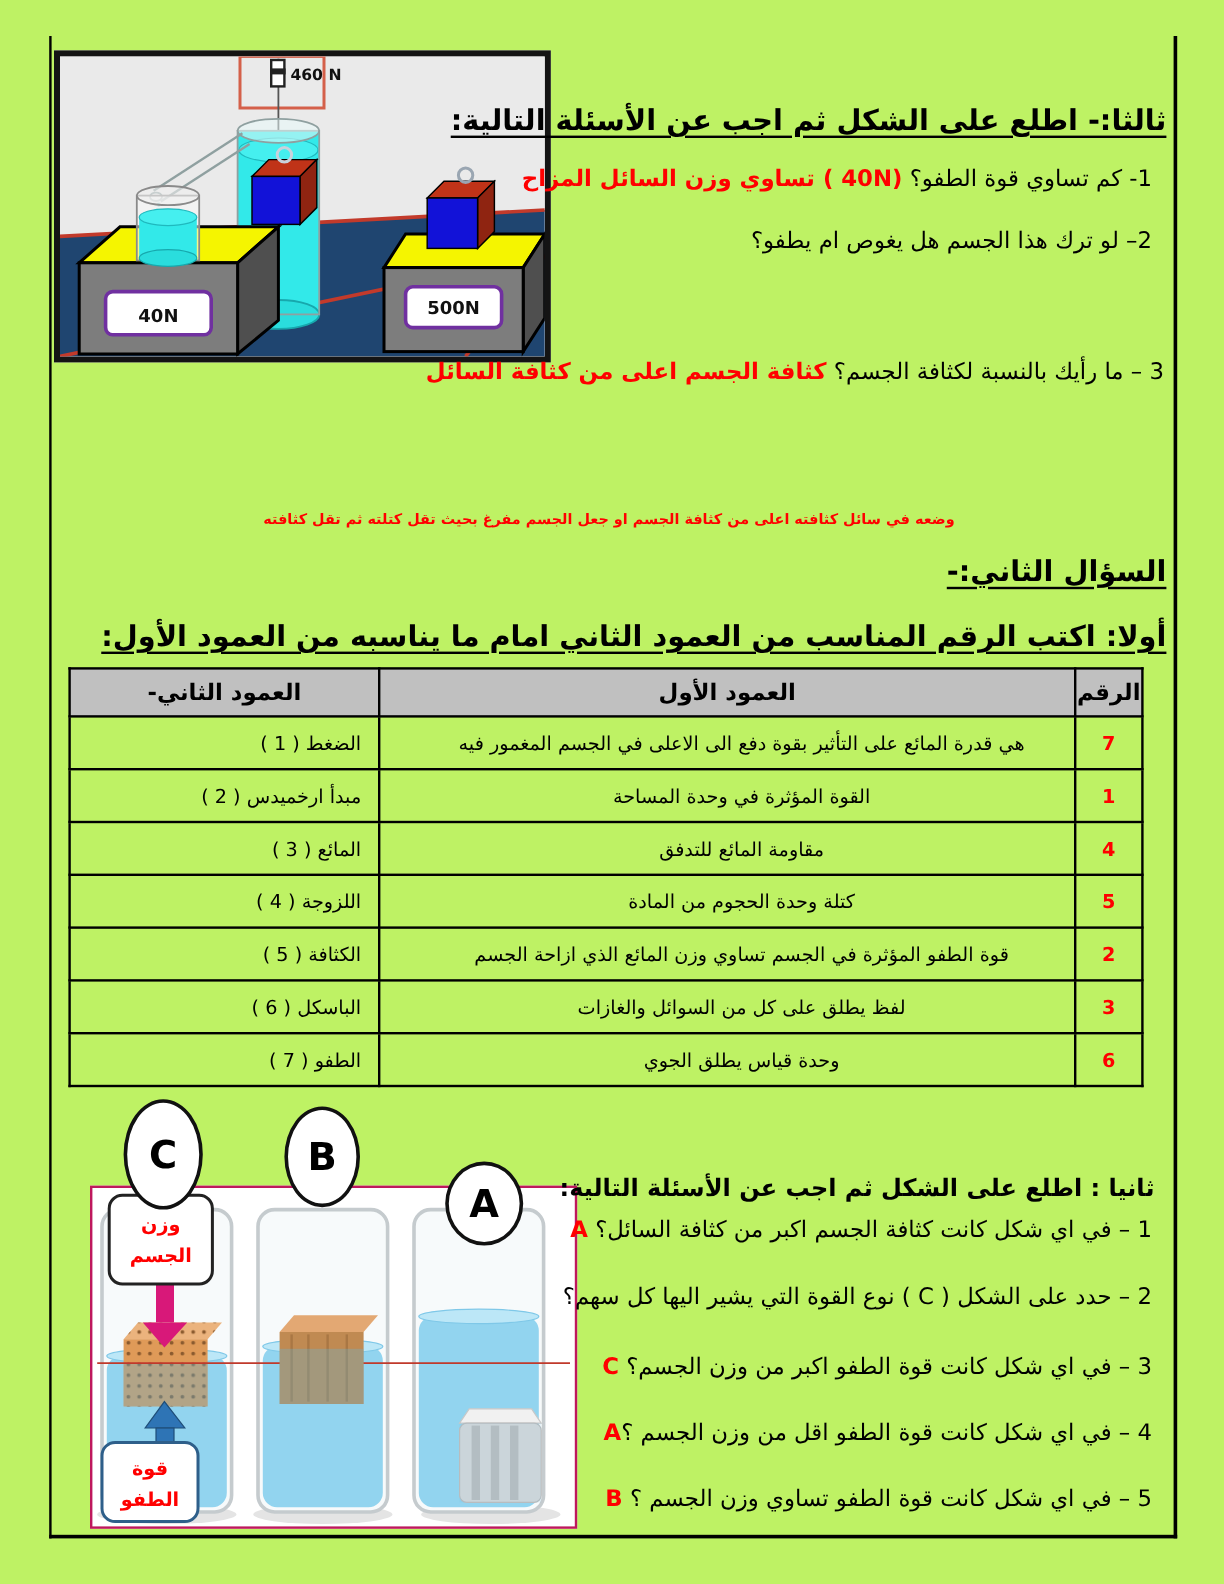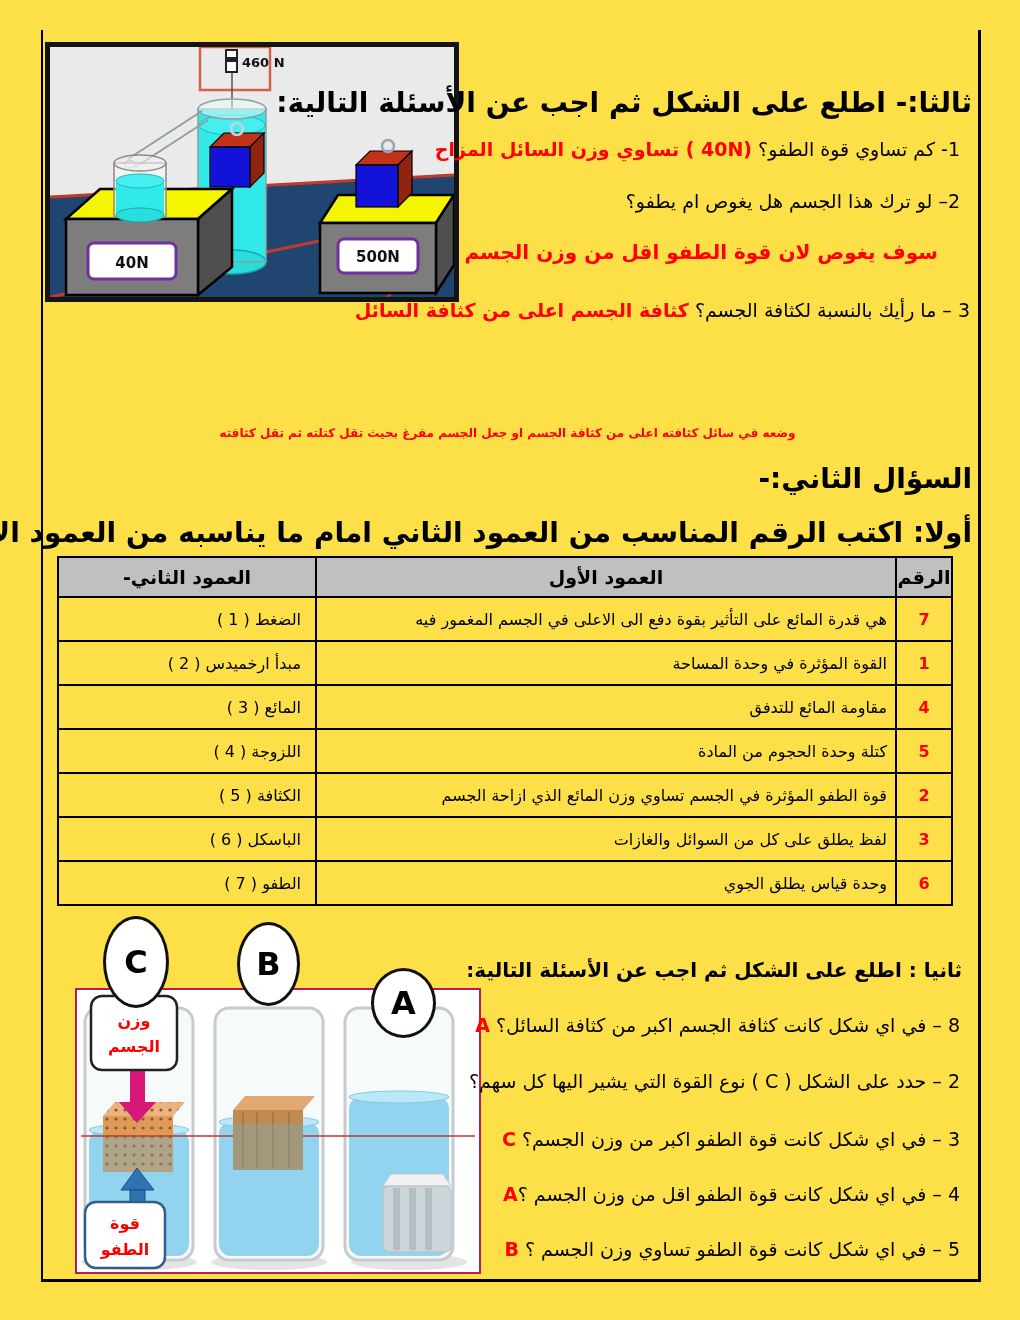--- a/index.html
+++ b/index.html
@@ -1,28 +1,28 @@
 <!DOCTYPE html>
 <html><head>
 <meta charset="utf-8">
 <style>
   * { margin:0; padding:0; box-sizing:border-box; }
   body { background:#fff; }
   .page {
-    position:relative; width:1020px; height:1320px; background:#fde047;
+    position:relative; width:1020px; height:1320px; background:#bef264;
     font-family:"DejaVu Sans", sans-serif; overflow:hidden; color:#000;
   }
   .vline { position:absolute; width:2px; background:#000; top:30px; height:1252px; }
   .vline.left { left:41px; }
   .vline.right { left:978px; width:3px; }
   .hline-bottom { position:absolute; left:41px; top:1279px; width:940px; height:3px; background:#000; }
 
   .txt { position:absolute; direction:rtl; white-space:nowrap; font-size:19px; }
-  .heading { font-weight:bold; font-size:28px; text-underline-offset:5px; }
-  .bold { font-weight:bold; }
+  .heading { font-weight:bold; font-size:24px; text-decoration:underline; text-underline-offset:5px; }
+  .bold { font-weight:bold;margin-top:20px; }
   .red { color:#FF0000; font-weight:bold; }
 
   
   .fig1 { position:absolute; left:45px; top:42px; width:414px; height:260px;
           border:5px solid #141414; background:#EAEAEA; }
   
   .fig2 { position:absolute; left:75px; top:988px; width:406px; height:286px;
           border:2px solid #be185d; background:#fff; }
   .oval { position:absolute; background:#fff; border:3px solid #111; border-radius:50%;
           display:flex; align-items:center; justify-content:center;
@@ -31,21 +31,21 @@
   .oval-b { left:237px; top:922px; width:63px; height:84px; }
   .oval-a { left:371px; top:968px; width:65px; height:70px; }
 
   
   table.match { position:absolute; left:57px; top:556px; width:894px;
                 border-collapse:collapse; direction:rtl; table-layout:fixed; }
   table.match th, table.match td { border:2px solid #000; }
   table.match th { background:#C0C0C0; font-weight:bold; font-size:19px; height:40px; text-align:center; }
   table.match td { height:44px; font-size:16px; vertical-align:middle; }
   td.num { text-align:center; color:#FF0000; font-weight:bold; font-size:18px; }
-  td.c1 { text-align:right; padding-right:8px;padding-left:32px; }
+  td.c1 { text-align:center; padding-right:8px;padding-left:32px; }
   td.c2 { text-align:right; padding-right:14px; }
   .col-num { width:56px; } .col-1 { width:580px; } .col-2 { width:258px; }
 
   .center-red { position:absolute; left:55px; width:905px; text-align:center; }
   svg text { font-family:"DejaVu Sans", sans-serif; }
 </style>
 </head>
 <body>
 
 <div class="page">
@@ -134,21 +134,20 @@
   </div>
 
   <div class="txt heading" style="top:86px; right:48px;">ثالثا:- اطلع على الشكل  ثم اجب عن الأسئلة التالية:</div>
 
   <div class="txt" style="top:138px; right:60px;">
     <span>1- كم تساوي قوة الطفو؟ </span><span class="red" dir="ltr">( 40N)</span><span class="red"> تساوي وزن السائل المزاح</span>
   </div>
 
   <div class="txt" style="top:190px; right:60px;">2– لو ترك هذا الجسم هل يغوص ام يطفو؟</div>
 
-  <div class="txt red" style="top:240px; right:82px; font-size:20px;">سوف يغوص لان قوة الطفو اقل من وزن الجسم</div>
 
   <div class="txt" style="top:299px; right:50px;">
     <span>3 – ما رأيك بالنسبة لكثافة الجسم؟ </span><span class="red">كثافة الجسم اعلى من كثافة السائل</span>
   </div>
 
 
   <div class="center-red red txt" style="top:426px; font-size:12px; direction:rtl;">وضعه في سائل كثافته اعلى من كثافة الجسم او جعل الجسم مفرغ بحيث تقل كتلته ثم تقل كثافته</div>
 
   <div class="txt heading" style="top:462px; right:48px;">السؤال الثاني:-</div>
 
@@ -285,21 +284,21 @@
     </svg>
   </div>
 
   <div class="oval oval-c">C</div>
   <div class="oval oval-b">B</div>
   <div class="oval oval-a">A</div>
 
   <div class="txt bold" style="top:958px; right:58px; font-size:20px;">ثانيا : اطلع على الشكل  ثم اجب عن الأسئلة التالية:</div>
 
   <div class="txt" style="top:1014px; right:60px;">
-    <span>8 – في اي شكل كانت كثافة الجسم اكبر من كثافة السائل؟ </span><span dir="ltr"></span><span></span><span class="red">A</span>
+    <span>1 – في اي شكل كانت كثافة الجسم اكبر من كثافة السائل؟ </span><span dir="ltr"></span><span></span><span class="red">A</span>
   </div>
   <div class="txt" style="top:1070px; right:60px;">
     <span>2 – حدد على الشكل </span><span dir="ltr">( C )</span><span> نوع القوة التي يشير اليها كل سهم؟</span><span class="red"></span>
   </div>
   <div class="txt" style="top:1128px; right:60px;">
     <span>3 – في اي شكل كانت قوة الطفو اكبر من وزن الجسم؟ </span><span dir="ltr"></span><span></span><span class="red">C</span>
   </div>
   <div class="txt" style="top:1183px; right:60px;">
     <span>4 – في اي شكل كانت قوة الطفو اقل من وزن الجسم ؟</span><span dir="ltr"></span><span></span><span class="red">A</span>
   </div>

